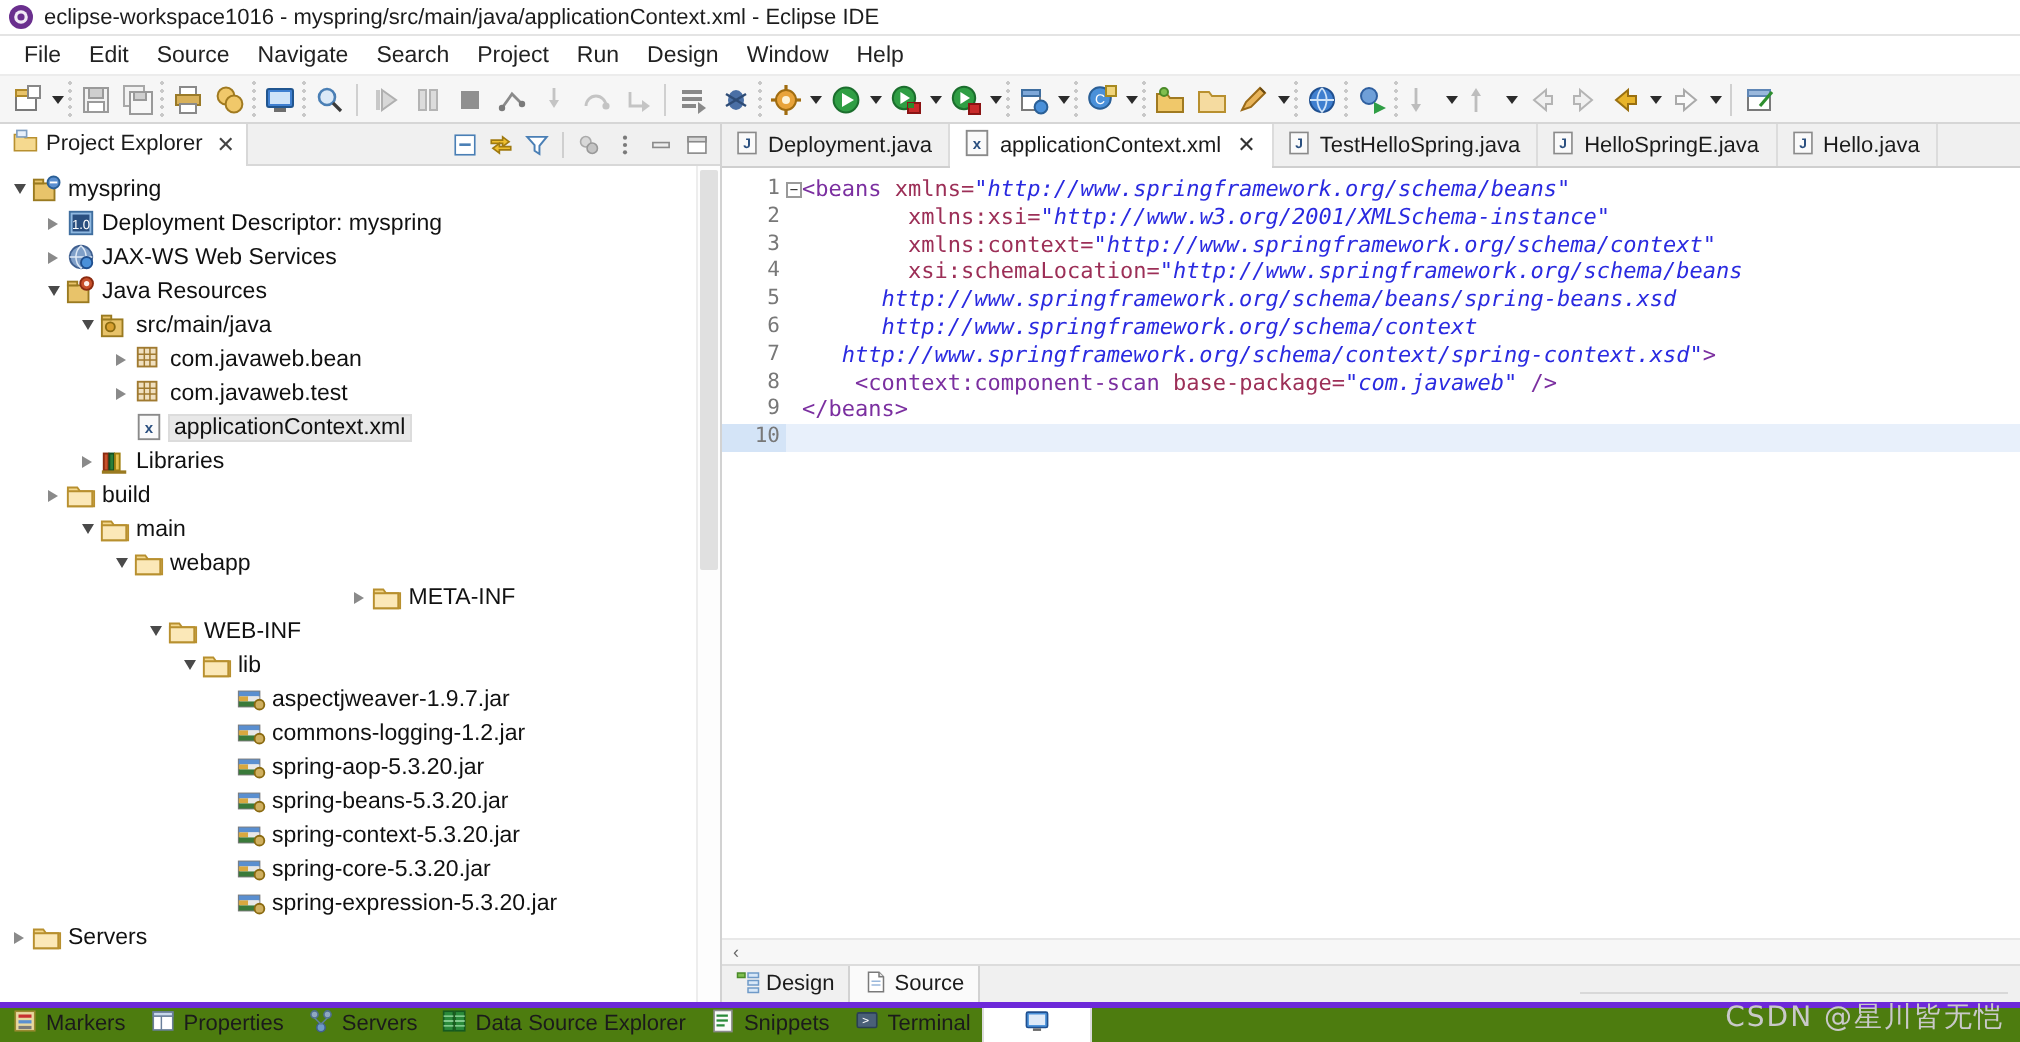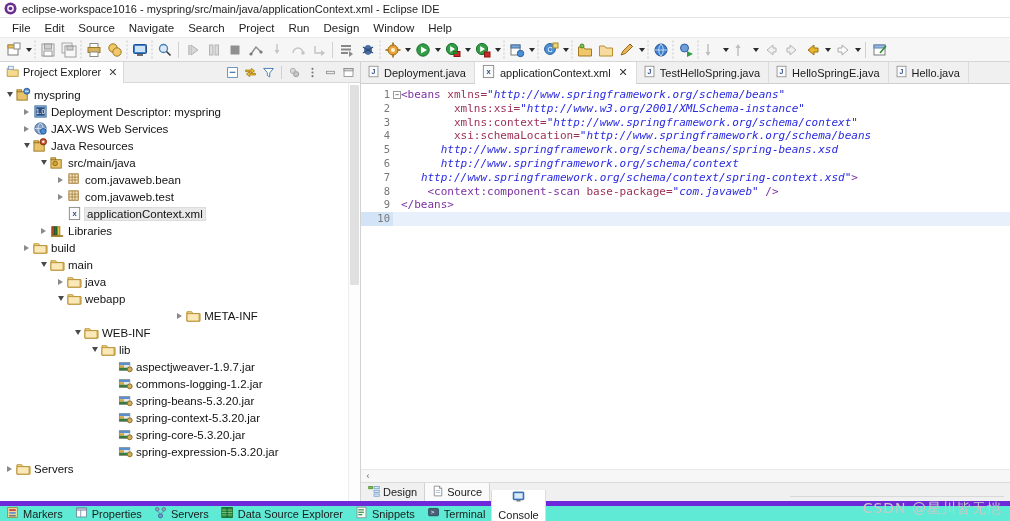--- a/index.html
+++ b/index.html
@@ -128,21 +128,21 @@
 
   .ed-hscroll{height:13px;background:#f7f7f7;border-top:1px solid #e8e8e8;display:flex;align-items:center;}
   .ed-hs-left{width:14px;text-align:center;font-size:9px;color:#666;}
 
   .ds-tabrow{height:19px;display:flex;align-items:stretch;background:#f0f0f0;border-top:1px solid #dcdcdc;}
   .ds-tab{display:flex;align-items:center;gap:3px;padding:0 7px;font-size:11px;color:#1b1b1b;}
   .ds-tab.active{background:#fafafa;border:1px solid #d2d2d2;border-top:none;border-bottom:none;}
 
   
   .bottom { height:62px; background:#ffffff; display:flex; flex-direction:column;}
-  .bt-tabrow{height:21px;display:flex;align-items:center;background:#5eead4;border-top:5px solid #6d28d9;border-bottom:1px solid #d4d4d4;}
+  .bt-tabrow{height:21px;display:flex;align-items:flex-start;background:#4d7c0f;border-top:3px solid #6d28d9;border-bottom:1px solid #d4d4d4;}
   .bt-tab{display:flex;align-items:center;gap:4px;padding:0 6px;font-size:11px;color:#1b1b1b;}
   .bt-tab.active{background:#ffffff;border-left:1px solid #dcdcdc;border-right:1px solid #dcdcdc;position:relative;flex-direction:column;}
   .bt-tab.active::after{content:"";position:absolute;left:0;right:0;bottom:-1px;height:1px;background:#fff;}
   .bt-tab .x{margin-left:3px;color:#333;}
 
   .watermark{
     position:absolute; right:8px; bottom:3px;
     font-size:14px; color:#c9c9c9; letter-spacing:1px;
     font-family:"DejaVu Sans", sans-serif; pointer-events:none;
   }
@@ -633,32 +633,20 @@
             <span class="ico">
               <svg width="15" height="15" viewBox="0 0 16 16">
                 <path d="M1 4 h5 l1.5 2 h7.5 v8 h-14 z" fill="#f5d98f" stroke="#b8902f"></path>
                 <path d="M1 6 h13 v8 h-13 z" fill="#fbe8b8" stroke="#b8902f"></path>
               </svg>
             </span>
             <span class="lbl">main</span>
           </div>
           <div class="row" style="padding-left: 55px;">
             <span class="twisty">
-              <span class="tw-r"></span>
-            </span>
-            <span class="ico">
-              <svg width="15" height="15" viewBox="0 0 16 16">
-                <path d="M1 4 h5 l1.5 2 h7.5 v8 h-14 z" fill="#f5d98f" stroke="#b8902f"></path>
-                <path d="M1 6 h13 v8 h-13 z" fill="#fbe8b8" stroke="#b8902f"></path>
-              </svg>
-            </span>
-            <span class="lbl">java</span>
-          </div>
-          <div class="row" style="padding-left: 55px;">
-            <span class="twisty">
               <span class="tw-d"></span>
             </span>
             <span class="ico">
               <svg width="15" height="15" viewBox="0 0 16 16">
                 <path d="M1 4 h5 l1.5 2 h7.5 v8 h-14 z" fill="#f5d98f" stroke="#b8902f"></path>
                 <path d="M1 6 h13 v8 h-13 z" fill="#fbe8b8" stroke="#b8902f"></path>
               </svg>
             </span>
             <span class="lbl">webapp</span>
           </div>
@@ -718,20 +706,34 @@
               <svg width="15" height="15" viewBox="0 0 16 16">
                 <rect x="1.5" y="4" width="11" height="8" fill="#f0f0f0" stroke="#7a7a7a"></rect>
                 <rect x="1.5" y="4" width="11" height="2.6" fill="#5a8fd0"></rect>
                 <rect x="1.5" y="6.6" width="5" height="2.7" fill="#d8a840"></rect>
                 <rect x="6.5" y="6.6" width="6" height="2.7" fill="#e8e8e8"></rect>
                 <rect x="1.5" y="9.3" width="11" height="2.7" fill="#3a7a3a"></rect>
                 <circle cx="12.5" cy="11" r="2.6" fill="#d0b060" stroke="#8a6a10"></circle>
               </svg>
             </span>
             <span class="lbl">commons-logging-1.2.jar</span>
+          </div>
+          <div class="row" style="padding-left: 106px;">
+            <span class="twisty"></span>
+            <span class="ico">
+              <svg width="15" height="15" viewBox="0 0 16 16">
+                <rect x="1.5" y="4" width="11" height="8" fill="#f0f0f0" stroke="#7a7a7a"></rect>
+                <rect x="1.5" y="4" width="11" height="2.6" fill="#5a8fd0"></rect>
+                <rect x="1.5" y="6.6" width="5" height="2.7" fill="#d8a840"></rect>
+                <rect x="6.5" y="6.6" width="6" height="2.7" fill="#e8e8e8"></rect>
+                <rect x="1.5" y="9.3" width="11" height="2.7" fill="#3a7a3a"></rect>
+                <circle cx="12.5" cy="11" r="2.6" fill="#d0b060" stroke="#8a6a10"></circle>
+              </svg>
+            </span>
+            <span class="lbl">spring-aop-5.3.20.jar</span>
           </div>
           <div class="row" style="padding-left: 106px;">
             <span class="twisty"></span>
             <span class="ico">
               <svg width="15" height="15" viewBox="0 0 16 16">
                 <rect x="1.5" y="4" width="11" height="8" fill="#f0f0f0" stroke="#7a7a7a"></rect>
                 <rect x="1.5" y="4" width="11" height="2.6" fill="#5a8fd0"></rect>
                 <rect x="1.5" y="6.6" width="5" height="2.7" fill="#d8a840"></rect>
                 <rect x="6.5" y="6.6" width="6" height="2.7" fill="#e8e8e8"></rect>
                 <rect x="1.5" y="9.3" width="11" height="2.7" fill="#3a7a3a"></rect>

